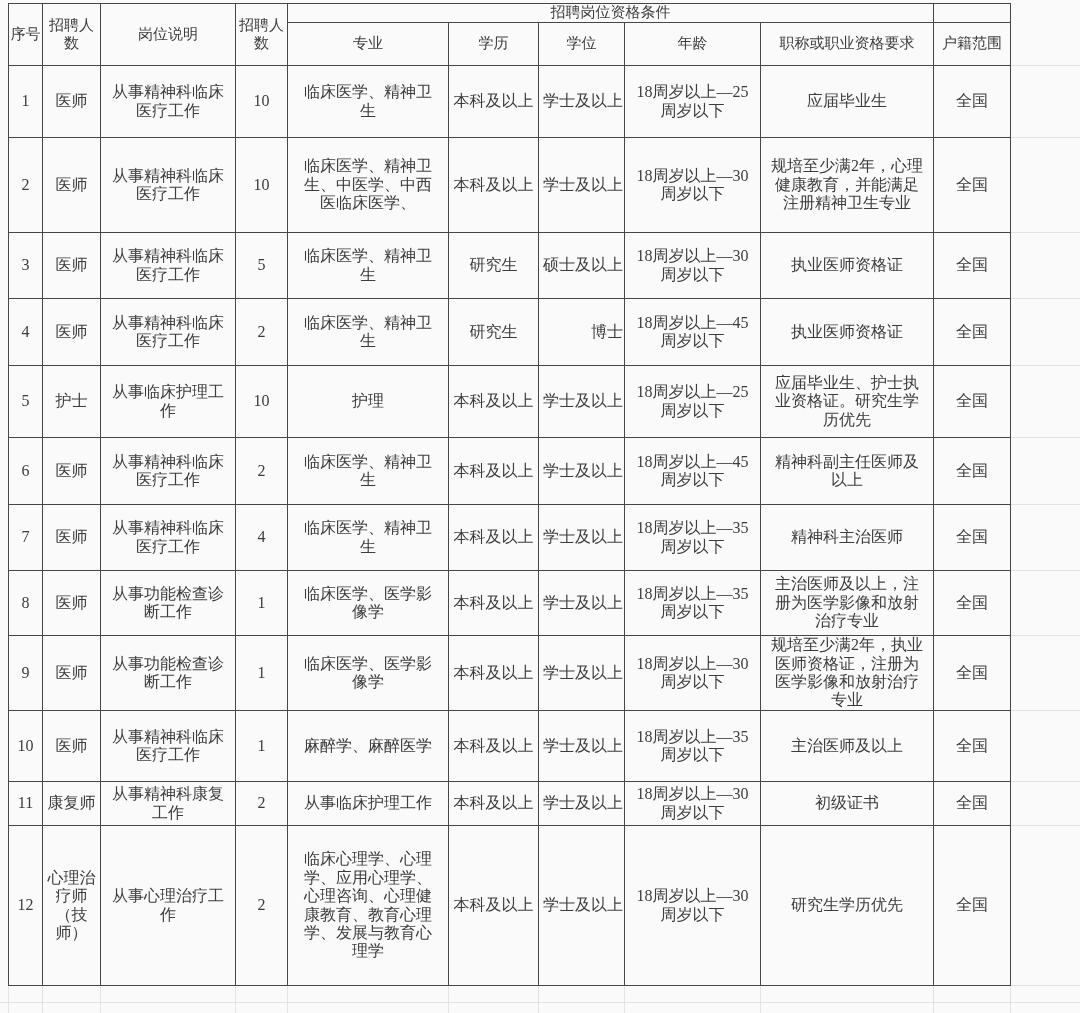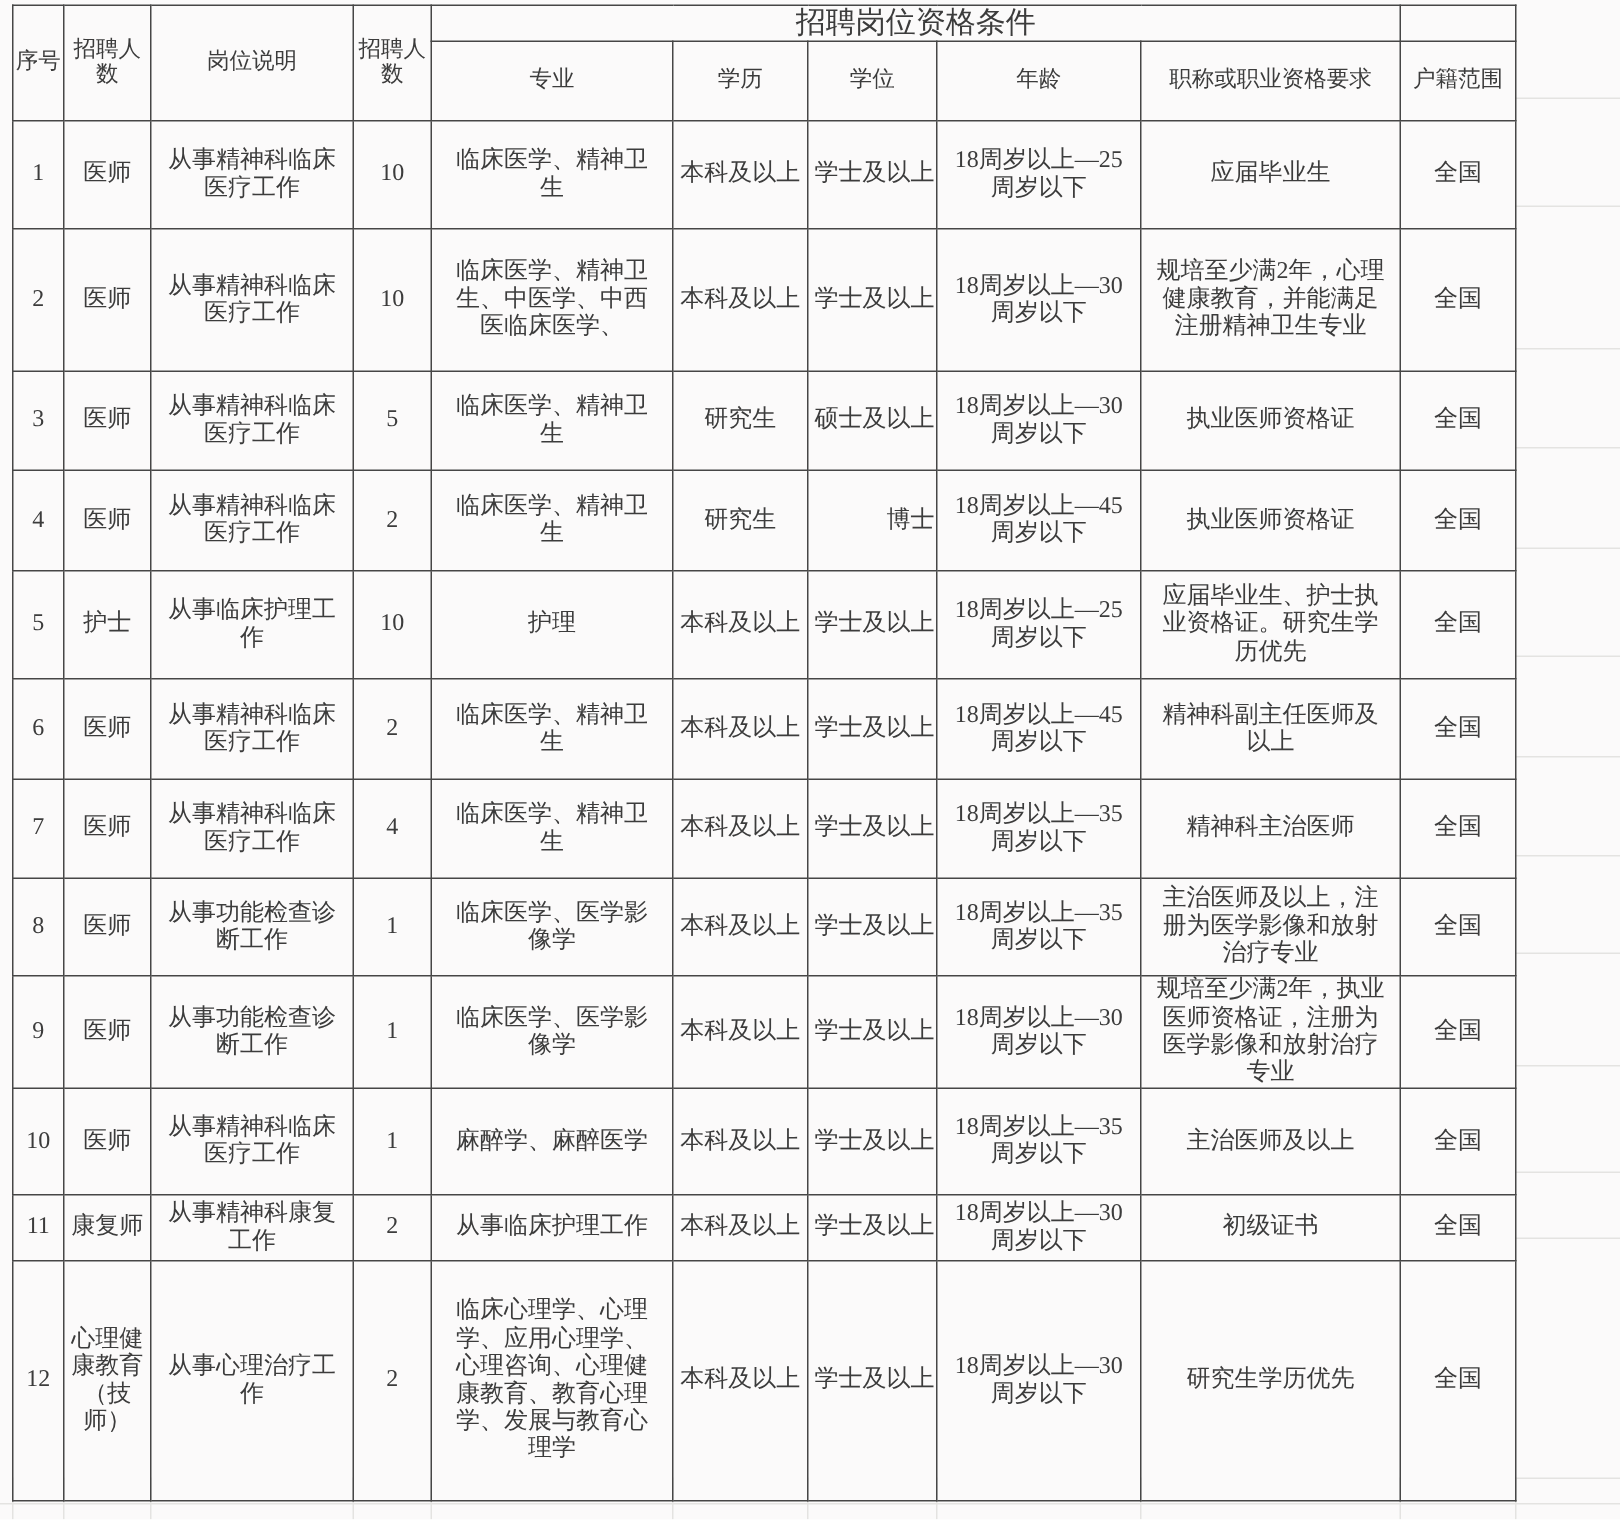--- a/index.html
+++ b/index.html
@@ -30,23 +30,23 @@
     font-weight: normal;
     font-size: 16px;
     line-height: 1.15;
     text-align: center;
     vertical-align: middle;
     padding: 0 4px;
     overflow: hidden;
     word-break: break-all;
   }
   thead tr.hr1 { height: 19px; }
-  thead tr.hr2 { height: 53px; padding-left: 28px; }
+  thead tr.hr2 { height: 43px; padding-left: 28px; }
   thead th { font-size: 15px; padding: 0 1px; }
-  th.group-header { font-size: 20px; }
+  th.group-header { font-size: 15px; }
 
   td.c-index    { padding: 0; }
   td.c-count    { padding: 0; }
   td.c-position { padding: 0 2px; }
   td.c-description { padding: 0 5px; }
   td.c-major    { padding: 0 9px; }
   td.c-education{ padding: 0 2px; }
   td.c-degree   { padding: 0 1px; text-align: right; }
   td.c-age      { padding: 0 4px; }
   td.c-requirement { padding: 0 8px; }
@@ -247,21 +247,21 @@
     <td class="c-count">2</td>
     <td class="c-major">从事临床护理工作</td>
     <td class="c-education">本科及以上</td>
     <td class="c-degree">学士及以上</td>
     <td class="c-age">18周岁以上—30周岁以下</td>
     <td class="c-requirement">初级证书</td>
     <td class="c-region">全国</td>
   </tr>
         <tr style="height: 160px;">
     <td class="c-index">12</td>
-    <td class="c-position">心理健康教育（技师）</td>
+    <td class="c-position">心理治疗师（技师）</td>
     <td class="c-description">从事心理治疗工作</td>
     <td class="c-count">2</td>
     <td class="c-major">临床心理学、心理学、应用心理学、心理咨询、心理健康教育、教育心理学、发展与教育心理学</td>
     <td class="c-education">本科及以上</td>
     <td class="c-degree">学士及以上</td>
     <td class="c-age">18周岁以上—30周岁以下</td>
     <td class="c-requirement">研究生学历优先</td>
     <td class="c-region">全国</td>
   </tr>
       </tbody>

